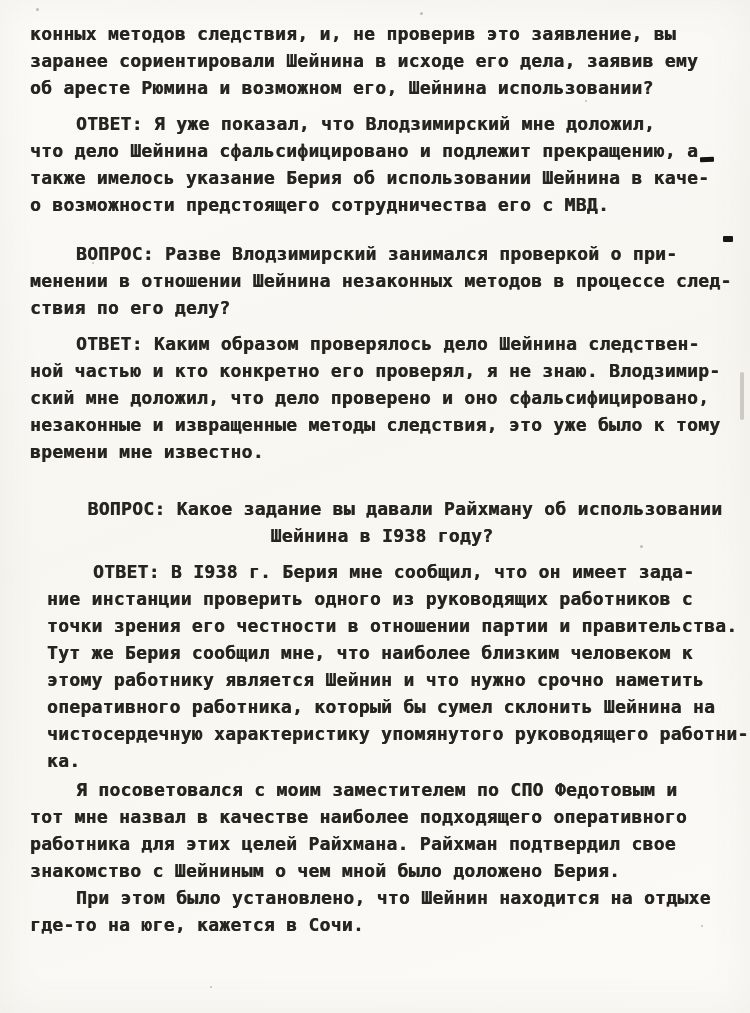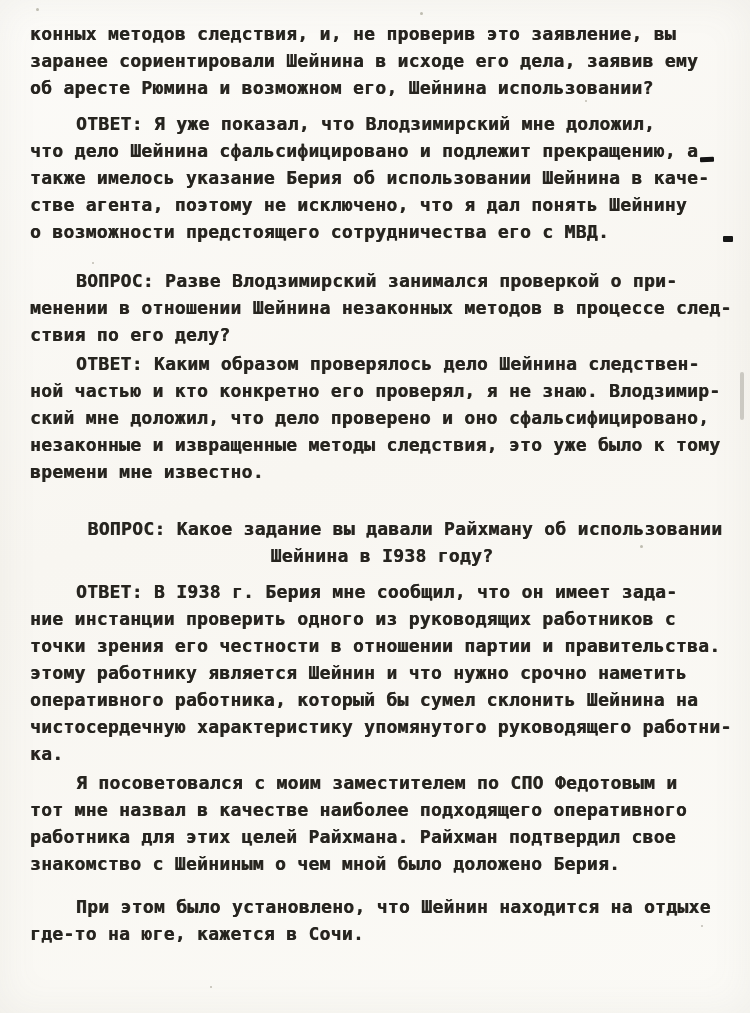--- a/index.html
+++ b/index.html
@@ -62,55 +62,55 @@
   <div class="text-block">
       <div class="para" style="margin-top: 0px;">
         <div class="line">конных методов следствия, и, не проверив это заявление, вы</div>
         <div class="line">заранее сориентировали Шейнина в исходе его дела, заявив ему</div>
         <div class="line">об аресте Рюмина и возможном его, Шейнина использовании?</div>
       </div>
       <div class="para indent" style="margin-top: 9px;">
         <div class="line">ОТВЕТ: Я уже показал, что Влодзимирский мне доложил,</div>
         <div class="line">что дело Шейнина сфальсифицировано и подлежит прекращению, а</div>
         <div class="line">также имелось указание Берия об использовании Шейнина в каче-</div>
-        <div class="line">стве агента, поэтому не исключено, что я дал понять Шейнину</div>
         <div class="line">о возможности предстоящего сотрудничества его с МВД.</div>
       </div>
       <div class="para indent" style="margin-top: 22px;">
         <div class="line">ВОПРОС: Разве Влодзимирский занимался проверкой о при-</div>
         <div class="line">менении в отношении Шейнина незаконных методов в процессе след-</div>
         <div class="line">ствия по его делу?</div>
       </div>
-      <div class="para indent" style="margin-top: 2px;">
+      <div class="para indent" style="margin-top: 9px;">
         <div class="line">ОТВЕТ: Каким образом проверялось дело Шейнина следствен-</div>
         <div class="line">ной частью и кто конкретно его проверял, я не знаю. Влодзимир-</div>
         <div class="line">ский мне доложил, что дело проверено и оно сфальсифицировано,</div>
         <div class="line">незаконные и извращенные методы следствия, это уже было к тому</div>
         <div class="line">времени мне известно.</div>
       </div>
       <div class="para indent" style="margin-top: 30px; text-align: center;">
         <div class="line">ВОПРОС: Какое задание вы давали Райхману об использовании</div>
         <div class="line">Шейнина в I938 году?</div>
       </div>
-      <div class="para indent" style="margin-top: 9px;">
+      <div class="para indent" style="margin-top: 9px; margin-left: 17px;">
         <div class="line">ОТВЕТ: В I938 г. Берия мне сообщил, что он имеет зада-</div>
         <div class="line">ние инстанции проверить одного из руководящих работников с</div>
         <div class="line">точки зрения его честности в отношении партии и правительства.</div>
+        <div class="line">Тут же Берия сообщил мне, что наиболее близким человеком к</div>
         <div class="line">этому работнику является Шейнин и что нужно срочно наметить</div>
         <div class="line">оперативного работника, который бы сумел склонить Шейнина на</div>
         <div class="line">чистосердечную характеристику упомянутого руководящего работни-</div>
         <div class="line">ка.</div>
       </div>
       <div class="para indent" style="margin-top: 2px;">
         <div class="line">Я посоветовался с моим заместителем по СПО Федотовым и</div>
         <div class="line">тот мне назвал в качестве наиболее подходящего оперативного</div>
         <div class="line">работника для этих целей Райхмана. Райхман подтвердил свое</div>
         <div class="line">знакомство с Шейниным о чем мной было доложено Берия.</div>
       </div>
-      <div class="para indent" style="margin-top: 16px;">
+      <div class="para indent" style="margin-top: 0px;">
         <div class="line">При этом было установлено, что Шейнин находится на отдыхе</div>
         <div class="line">где-то на юге, кажется в Сочи.</div>
       </div>
     </div>
 
   <div class="artifact dash-artifact"></div>
   <div class="artifact blot-artifact"></div>
   <div class="artifact edge-smudge"></div>
   <div class="artifact speck s1"></div>
   <div class="artifact speck s2"></div>

